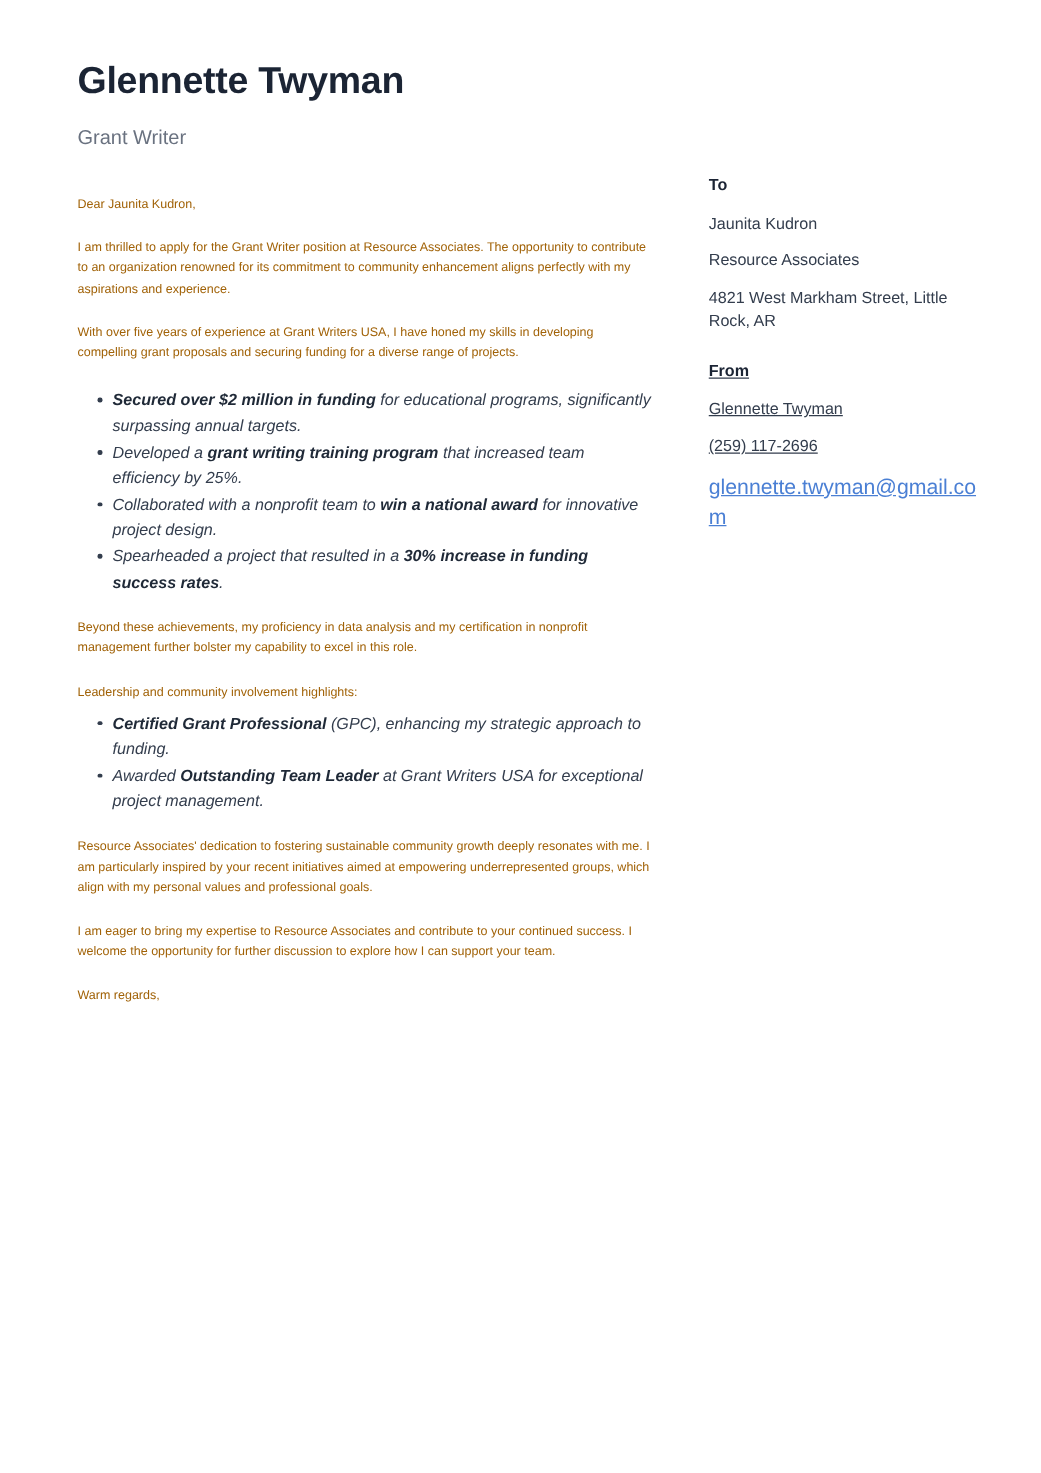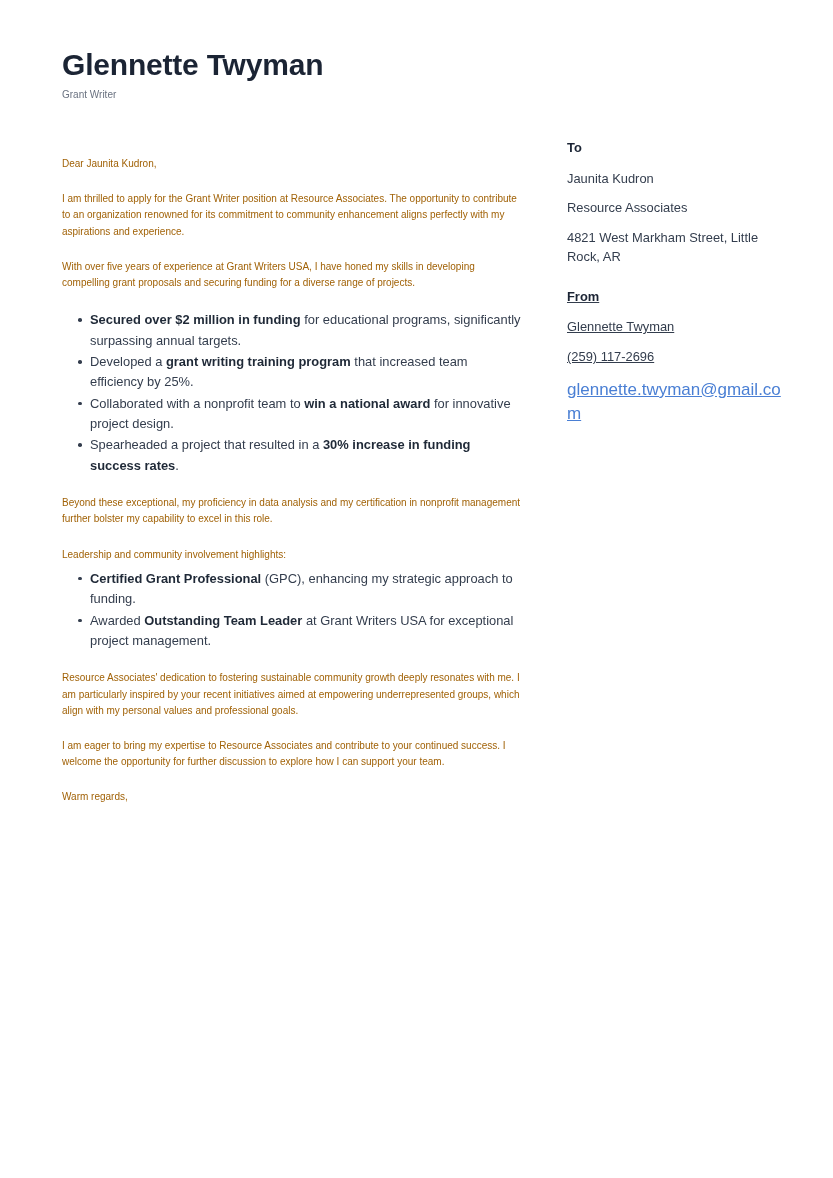--- a/index.html
+++ b/index.html
@@ -30,23 +30,23 @@
   }
   .name {
     font-size: 30px;
     font-weight: bold;
     color: #1b2434;
     letter-spacing: -0.2px;
     line-height: 1.12;
     margin: 0;
   }
   .jobtitle {
-    font-size: 10px;
+    font-size: 16px;
     color: #6a7280;
-    margin-top: 6px;
+    margin-top: 19px;
     line-height: 1.3;
   }
   .columns {
     position: absolute;
     left: 0;
     top: 140px;
     width: 833px;
   }
   .main-col {
     position: absolute;
@@ -69,20 +69,21 @@
   .p.tight {
     margin-bottom: 6px;
   }
   .p.sig {
     margin-bottom: 0;
   }
   ul.bullets {
     list-style: none;
     margin: 0 0 19px 0;
     padding: 0;
+    font-style: italic;
   }
   ul.bullets li {
     position: relative;
     font-size: 12.9px;
     line-height: 1.58;
     color: #333d4d;
     padding-left: 28px;
     margin-bottom: 1px;
   }
   ul.bullets li::before {
@@ -149,21 +150,21 @@
       <p class="p">With over five years of experience at Grant Writers USA, I have honed my skills in developing compelling grant proposals and securing funding for a diverse range of projects.</p>
 
 
       <ul class="bullets">
         <li><b>Secured over $2 million in funding</b><span> for educational programs, significantly surpassing annual targets.</span></li>
         <li><span>Developed a </span><b>grant writing training program</b><span> that increased team efficiency by 25%.</span></li>
         <li><span>Collaborated with a nonprofit team to </span><b>win a national award</b><span> for innovative project design.</span></li>
         <li><span>Spearheaded a project that resulted in a </span><b>30% increase in funding success rates</b><span>.</span></li>
       </ul>
 
-      <p class="p">Beyond these exceptional, my proficiency in data analysis and my certification in nonprofit management further bolster my capability to excel in this role.</p>
+      <p class="p">Beyond these achievements, my proficiency in data analysis and my certification in nonprofit management further bolster my capability to excel in this role.</p>
 
       <p class="p tight">Leadership and community involvement highlights:</p>
 
       <ul class="bullets">
         <li><b>Certified Grant Professional</b><span> (GPC), enhancing my strategic approach to funding.</span></li>
         <li><span>Awarded </span><b>Outstanding Team Leader</b><span> at Grant Writers USA for exceptional project management.</span></li>
       </ul>
 
       <p class="p">Resource Associates' dedication to fostering sustainable community growth deeply resonates with me. I am particularly inspired by your recent initiatives aimed at empowering underrepresented groups, which align with my personal values and professional goals.</p>
 

